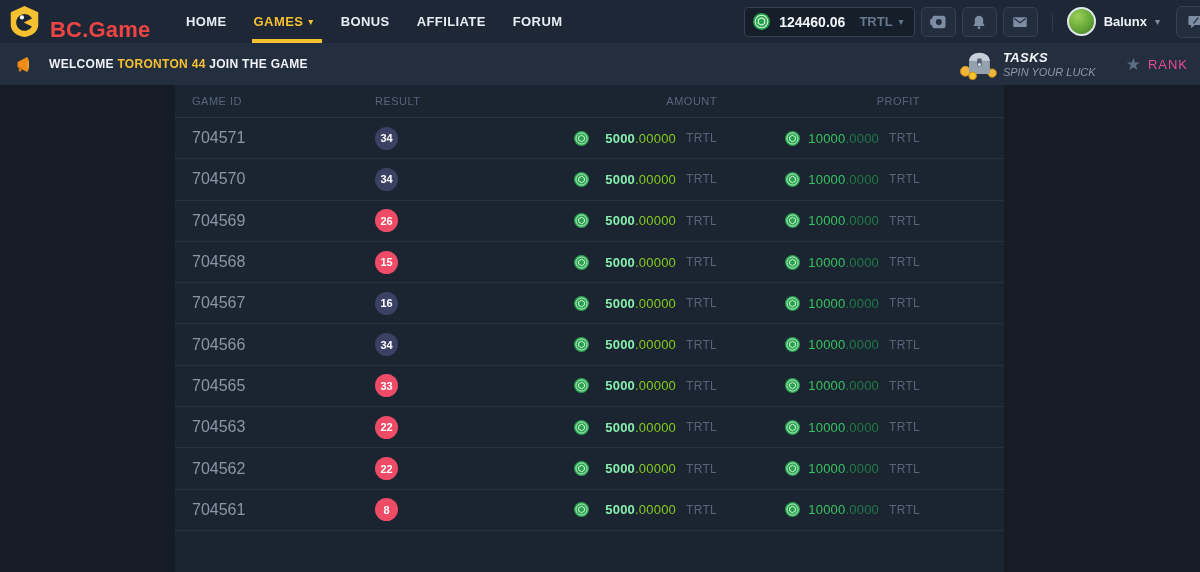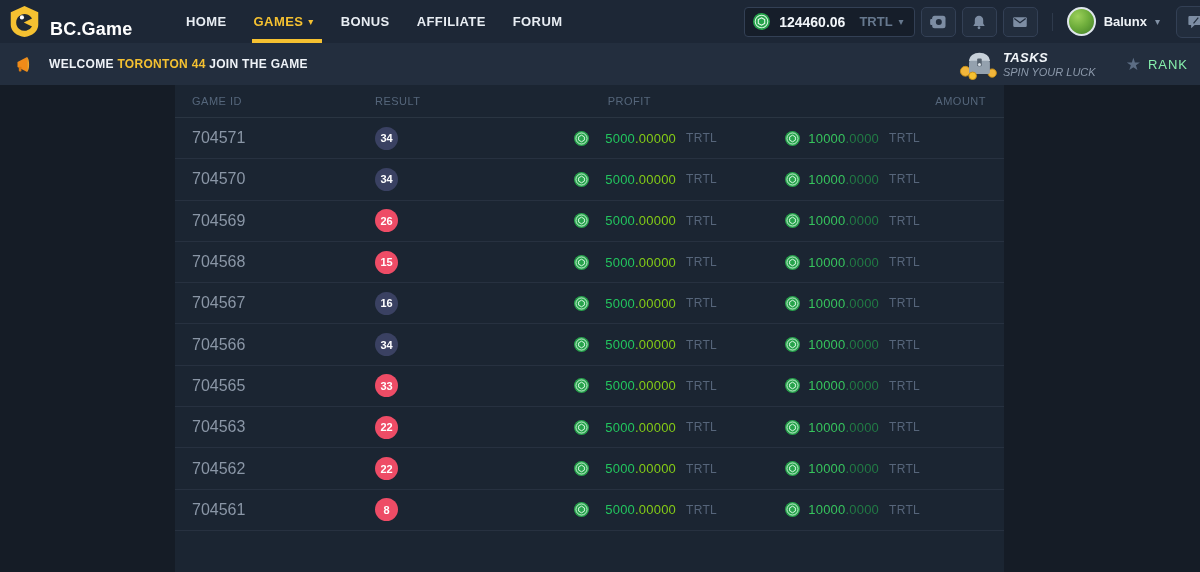--- a/index.html
+++ b/index.html
@@ -3,21 +3,21 @@
 <meta charset="utf-8">
 <style>
   * { margin:0; padding:0; box-sizing:border-box; }
   body { font-family:"Liberation Sans","DejaVu Sans",sans-serif; background:#0e141c; }
   .page { position:relative; width:1200px; height:572px; overflow:hidden; background:#151c26; }
 
   
   .topbar { position:relative; display:flex; align-items:center; height:43px;
             background:#1d2736; padding-left:8px; }
   .logo { display:flex; align-items:center; gap:9px; width:166px; cursor:pointer; }
-  .logo-text { color:#ffffff; font-size:18px; font-weight:bold; letter-spacing:.2px;margin-top:16px; }
+  .logo-text { color:#ef4444; font-size:22px; font-weight:bold; letter-spacing:.2px;margin-top:16px; }
   .nav { display:flex; align-items:center; height:100%; gap:27px; margin-left:12px; }
   .nav-item { position:relative; display:flex; align-items:center; height:100%;
               color:#e8edf3; font-size:13px; font-weight:bold; letter-spacing:.4px; cursor:pointer; }
   .nav-item.active { color:#f5c131; }
   .nav-item.active::after { content:""; position:absolute; left:-2px; right:-8px; bottom:0;
               height:4px; background:#f5c131; }
   .nav-caret { font-size:10px; margin-left:5px; color:#f5c131; }
   .top-right { margin-left:auto; display:flex; align-items:center; gap:6px; }
   .balance-pill { display:flex; align-items:center; height:30px; padding:0 10px 0 8px;
               background:#161e2a; border:1px solid #334055; border-radius:4px; cursor:pointer; }
@@ -39,21 +39,21 @@
   
   .announce { display:flex; align-items:center; height:42px; background:#232e3e; padding:0 12px 0 14px; }
   .announce-text { margin-left:14px; font-size:12px; font-weight:bold; color:#eef2f7; letter-spacing:.3px; }
   .announce-text .hl { color:#f5c131; }
   .announce-spacer { flex:1; }
   .tasks { display:flex; align-items:center; gap:4px; cursor:pointer; }
   .tasks-title { color:#f1f5f9; font-size:13px; font-weight:bold; font-style:italic; letter-spacing:.4px; }
   .tasks-sub { color:#8c99ab; font-size:11px; font-style:italic; margin-top:1px; }
   .rank { display:flex; align-items:center; gap:7px; margin-left:30px; cursor:pointer; }
   .rank-star { color:#5c6d84; font-size:17px; line-height:1; }
-  .rank-label { color:#86efac; font-size:13px; letter-spacing:1px; }
+  .rank-label { color:#ec4899; font-size:13px; letter-spacing:1px; }
 
   
   .main { position:relative; height:487px; background:#151c26; }
   .panel { position:absolute; left:175px; top:0; width:829px; height:100%; background:#1b2532; }
   .thead, .trow { display:grid; grid-template-columns:200px 118px 242px 269px; align-items:center; }
   .thead { height:33px; border-bottom:1px solid #2a3542; }
   .th { color:#55667b; font-size:11px; letter-spacing:.5px; }
   .trow { height:41.3px; border-bottom:1px solid #273140; }
   .c-id, .th.h-id { padding-left:17px; }
   .c-res, .th.h-res { justify-self:stretch; text-align:left; }
@@ -61,21 +61,21 @@
   .c-pft, .th.h-pft { display:flex; justify-content:flex-end; padding-right:84px; align-items:center; }
   .th.h-amt, .th.h-pft { display:block; text-align:right; }
   .c-id { color:#8a96a6; font-size:16px; }
   .badge { display:inline-flex; align-items:center; justify-content:center;
            width:23px; height:23px; border-radius:50%;
            color:#fff; font-size:11px; font-weight:bold; }
   .badge.dark { background:#3a4162; }
   .badge.red  { background:#ee4c66; }
   .coin { width:15px; height:15px; margin-right:8px; flex:none; }
   .num { font-size:13px; letter-spacing:.2px; }
-  .int { color:#22c55e; font-weight:normal;margin-left:8px; }
+  .int { color:#86efac; font-weight:bold;margin-left:8px; }
   .dec { color:#84cc16; }
   .pint { color:#36c35d; font-weight:normal; }
   .pdec { color:#217a44; }
   .cur { color:#56657a; font-size:12px; margin-left:10px; letter-spacing:.3px; }
 </style>
 </head>
 <body>
 
 <div class="page">
 
@@ -187,22 +187,22 @@
       <span class="rank-star">★</span>
       <span class="rank-label">RANK</span>
     </div>
   </div>
 
   <div class="main">
     <div class="panel">
       <div class="thead">
         <div class="th h-id">GAME ID</div>
         <div class="th h-res">RESULT</div>
+        <div class="th h-amt">AMOUNT</div>
         <div class="th h-pft">PROFIT</div>
-        <div class="th h-amt">AMOUNT</div>
       </div>
       <div id="tbody">
           <div class="trow">
             <div class="cell c-id">704571</div>
             <div class="cell c-res"><span class="badge dark">34</span></div>
             <div class="cell c-amt">
               <svg class="coin" viewBox="0 0 20 20">
   <circle cx="10" cy="10" r="10" fill="#26a24b"></circle>
   <circle cx="10" cy="10" r="7.4" fill="none" stroke="#eafff0" stroke-width="1.2" opacity=".9"></circle>
   <path d="M10 5.6 L13.8 7.8 V12.2 L10 14.4 L6.2 12.2 V7.8 Z" fill="none" stroke="#eafff0" stroke-width="1.2"></path>

